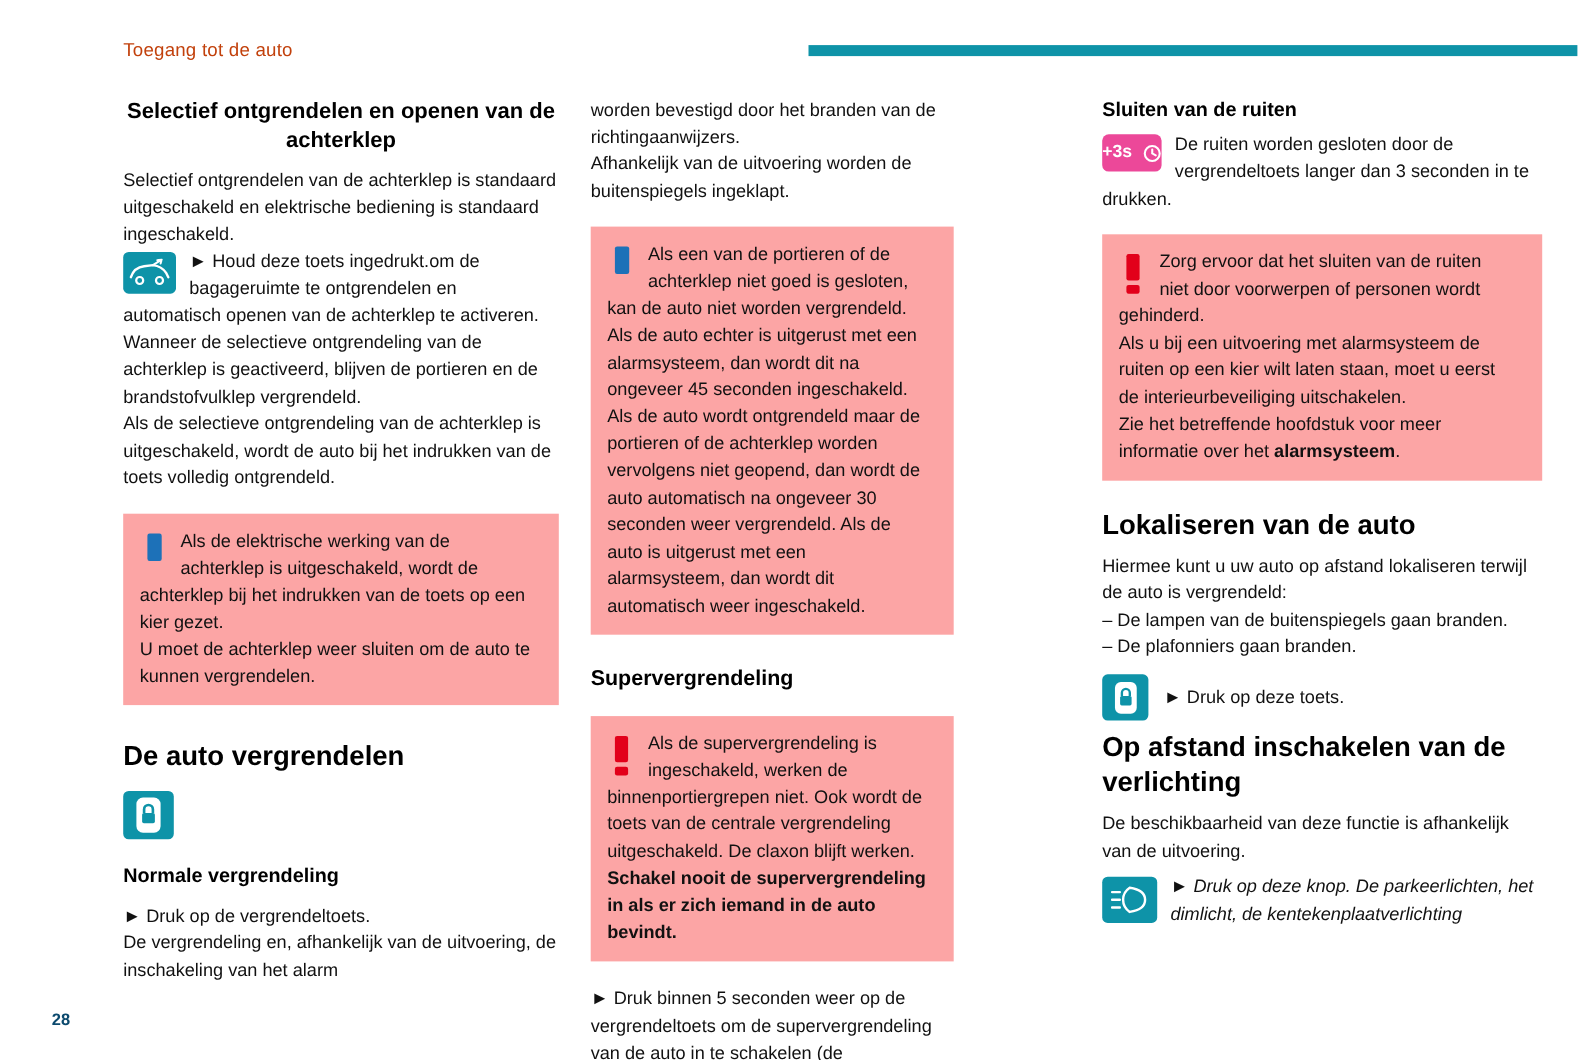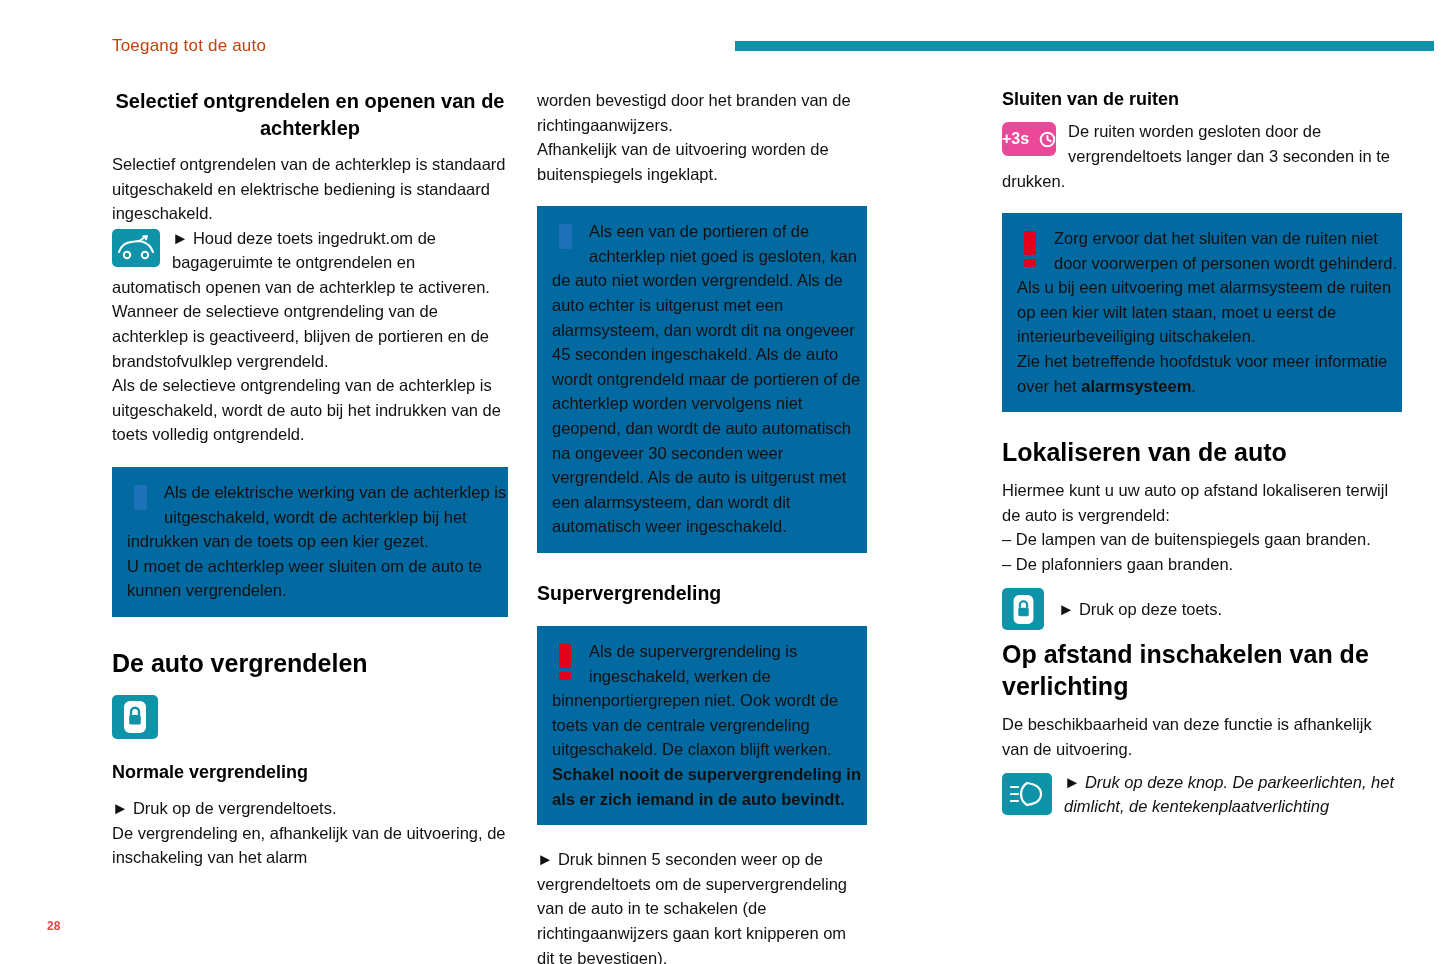--- a/index.html
+++ b/index.html
@@ -15,39 +15,39 @@
   .page-header-title{
     position:absolute;left:112px;top:36px;
     font-size:17px;color:#c2410c;letter-spacing:.2px;
   }
   .header-bar{
     position:absolute;left:735px;top:41px;width:699px;height:10px;
     background:#0e93a8;
   }
   .page-number{
     position:absolute;left:47px;top:919px;
-    font-size:12px;font-weight:bold;color:#ef4444;
+    font-size:15px;font-weight:bold;color:#0c4a6e;
   }
   
   .col{position:absolute;top:88px;}
   #col1{left:112px;width:396px;}
   #col2{left:537px;width:330px;}
   #col3{left:1002px;width:400px;}
 
   p,.para{margin:0;font-size:16.5px;line-height:1.49;color:#111;}
   .h-title{font-size:20px;font-weight:bold;line-height:1.35;margin:0 0 10px;color:#000;text-align:center;}
   .h-large{font-size:25px;font-weight:bold;line-height:1.28;margin:26px 0 12px;color:#000;}
   .h-med{font-size:19.5px;font-weight:bold;line-height:1.3;margin:28px 0 0;color:#000;}
   .h-small{font-size:18px;font-weight:bold;line-height:1.3;margin:22px 0 12px;color:#000;}
   .h-small.first{margin-top:0;}
   .bold{font-weight:bold;}
 
   .gray-box{
-    background:#0369a1;
-    padding:13px 1px 14px 15px;
+    background:#fca5a5;
+    padding:13px 25px 14px 15px;
     margin:20px 0 22px;
     overflow:hidden;
   }
   .gray-box p{margin:0;}
 
   
   .float-icon{float:left;margin:3px 12px 4px 0;}
   .clearfix::after{content:"";display:block;clear:both;}
 
   

